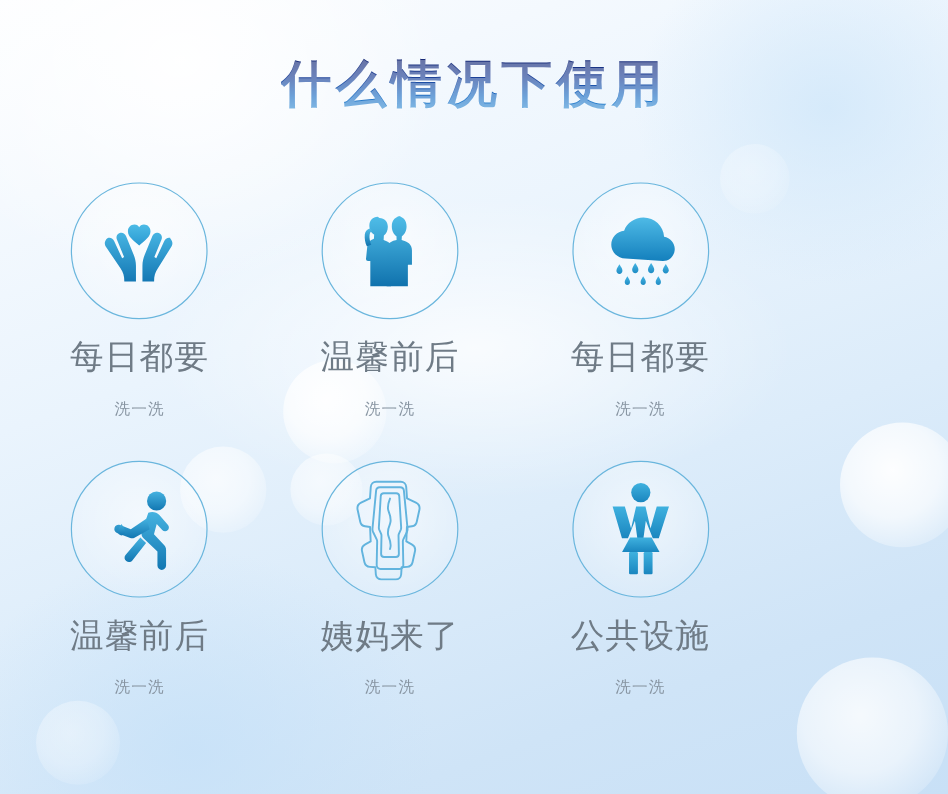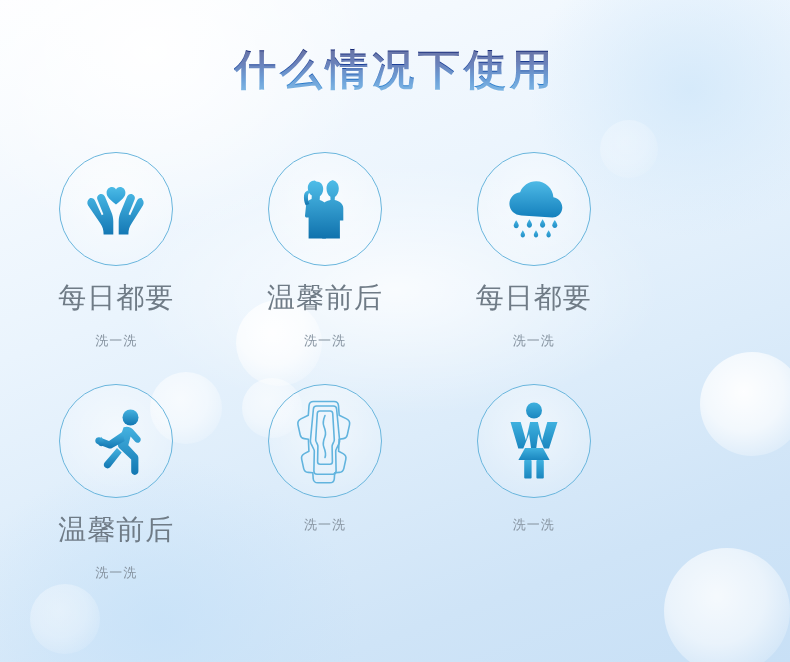--- a/index.html
+++ b/index.html
@@ -269,20 +269,21 @@
           <svg width="62" height="86" viewBox="0 0 62 86" aria-hidden="true">
             <g fill="none" stroke="#62b4de" stroke-width="1.6" stroke-linejoin="round" stroke-linecap="round">
               <path d="M22.0 3.5h18.0c2.4 0 4.3 1.8 4.5 4.2l.7 9.6 7.4 3.6c2.2 1.1 3.4 3.5 2.9 5.9l-2.2 10.0c-.4 2.0-2.0 3.5-4.0 3.8l-4.2.6-.5 12.0 4.5 2.4c2.1 1.1 3.2 3.5 2.7 5.8l-2.0 9.2c-.5 2.1-2.3 3.7-4.5 3.8l-4.6.3-.4 6.0c-.2 2.3-2.1 4.1-4.5 4.1H23.7c-2.3 0-4.3-1.8-4.5-4.1l-.4-6.0-4.6-.3c-2.2-.1-4.0-1.7-4.5-3.8l-2.0-9.2c-.5-2.3.6-4.7 2.7-5.8l4.5-2.4-.5-12.0-4.2-.6c-2.0-.3-3.6-1.8-4.0-3.8l-2.2-10.0c-.5-2.4.7-4.8 2.9-5.9l7.4-3.6.7-9.6c.2-2.4 2.1-4.2 4.5-4.2z"></path>
               <path d="M22.6 8.0h16.8c1.7 0 3.1 1.3 3.2 3.0l3.0 31.5c.1 1.0-.1 1.9-.5 2.8l-3.0 6.2c-.3.6-.4 1.2-.4 1.8l.4 19.6c0 1.8-1.4 3.3-3.2 3.3H23.1c-1.8 0-3.2-1.5-3.2-3.3l.4-19.6c0-.6-.1-1.2-.4-1.8l-3.0-6.2c-.4-.9-.6-1.8-.5-2.8l3.0-31.5c.1-1.7 1.5-3.0 3.2-3.0z"></path>
               <path d="M25.8 13.0h10.4c1.3 0 2.4 1.0 2.5 2.3l1.6 26.4c0 .6-.1 1.1-.3 1.6l-1.6 3.6c-.2.5-.3 1.0-.3 1.5l.3 15.3c0 1.4-1.1 2.5-2.5 2.5H26.1c-1.4 0-2.5-1.1-2.5-2.5l.3-15.3c0-.5-.1-1.0-.3-1.5l-1.6-3.6c-.2-.5-.3-1.0-.3-1.6l1.6-26.4c.1-1.3 1.2-2.3 2.5-2.3z"></path>
               <path d="M31.0 17.5c-1.4 3.5-2.6 7.0-1.2 10.5 1.4 3.5 2.6 7.0 1.2 10.5-1.4 3.5-2.6 7.0-1.2 10.5 1.4 3.5 2.6 7.0 1.2 10.5"></path>
             </g>
           </svg>
         </span>
       </div>
+      <div class="label-main">姨妈来了</div>
       <div class="label-sub">洗一洗</div>
     </div>
 
     <div class="cell">
       <div class="icon-circle">
         <span>
           <svg width="66" height="80" viewBox="0 0 66 80" aria-hidden="true">
             <defs>
               <linearGradient id="gWc" x1="0" y1="0" x2="0" y2="1">
                 <stop offset="0%" stop-color="#3fb1df"></stop>
@@ -290,17 +291,18 @@
               </linearGradient>
             </defs>
             <circle cx="33" cy="9.5" r="8.0" fill="url(#gWc)"></circle>
             <path fill="url(#gWc)" d="M9.5 21.0h10.2l5.2 18.5 4.2-18.5h7.8l4.2 18.5 5.2-18.5h10.2l-8.5 26.5h-5.0l-5.8-14.5-2.0 14.5h-5.1l-2.0-14.5-5.8 14.5h-5.0z"></path>
             <path fill="url(#gWc)" d="M24.0 47.0h18.0l6.6 12.0H17.4z"></path>
             <rect x="23.2" y="59.0" width="7.4" height="18.5" rx="1.0" fill="url(#gWc)"></rect>
             <rect x="35.4" y="59.0" width="7.4" height="18.5" rx="1.0" fill="url(#gWc)"></rect>
           </svg>
         </span>
       </div>
+      <div class="label-main">公共设施</div>
       <div class="label-sub">洗一洗</div>
     </div>
 
   </div>
 </div>
 
 </body></html>

